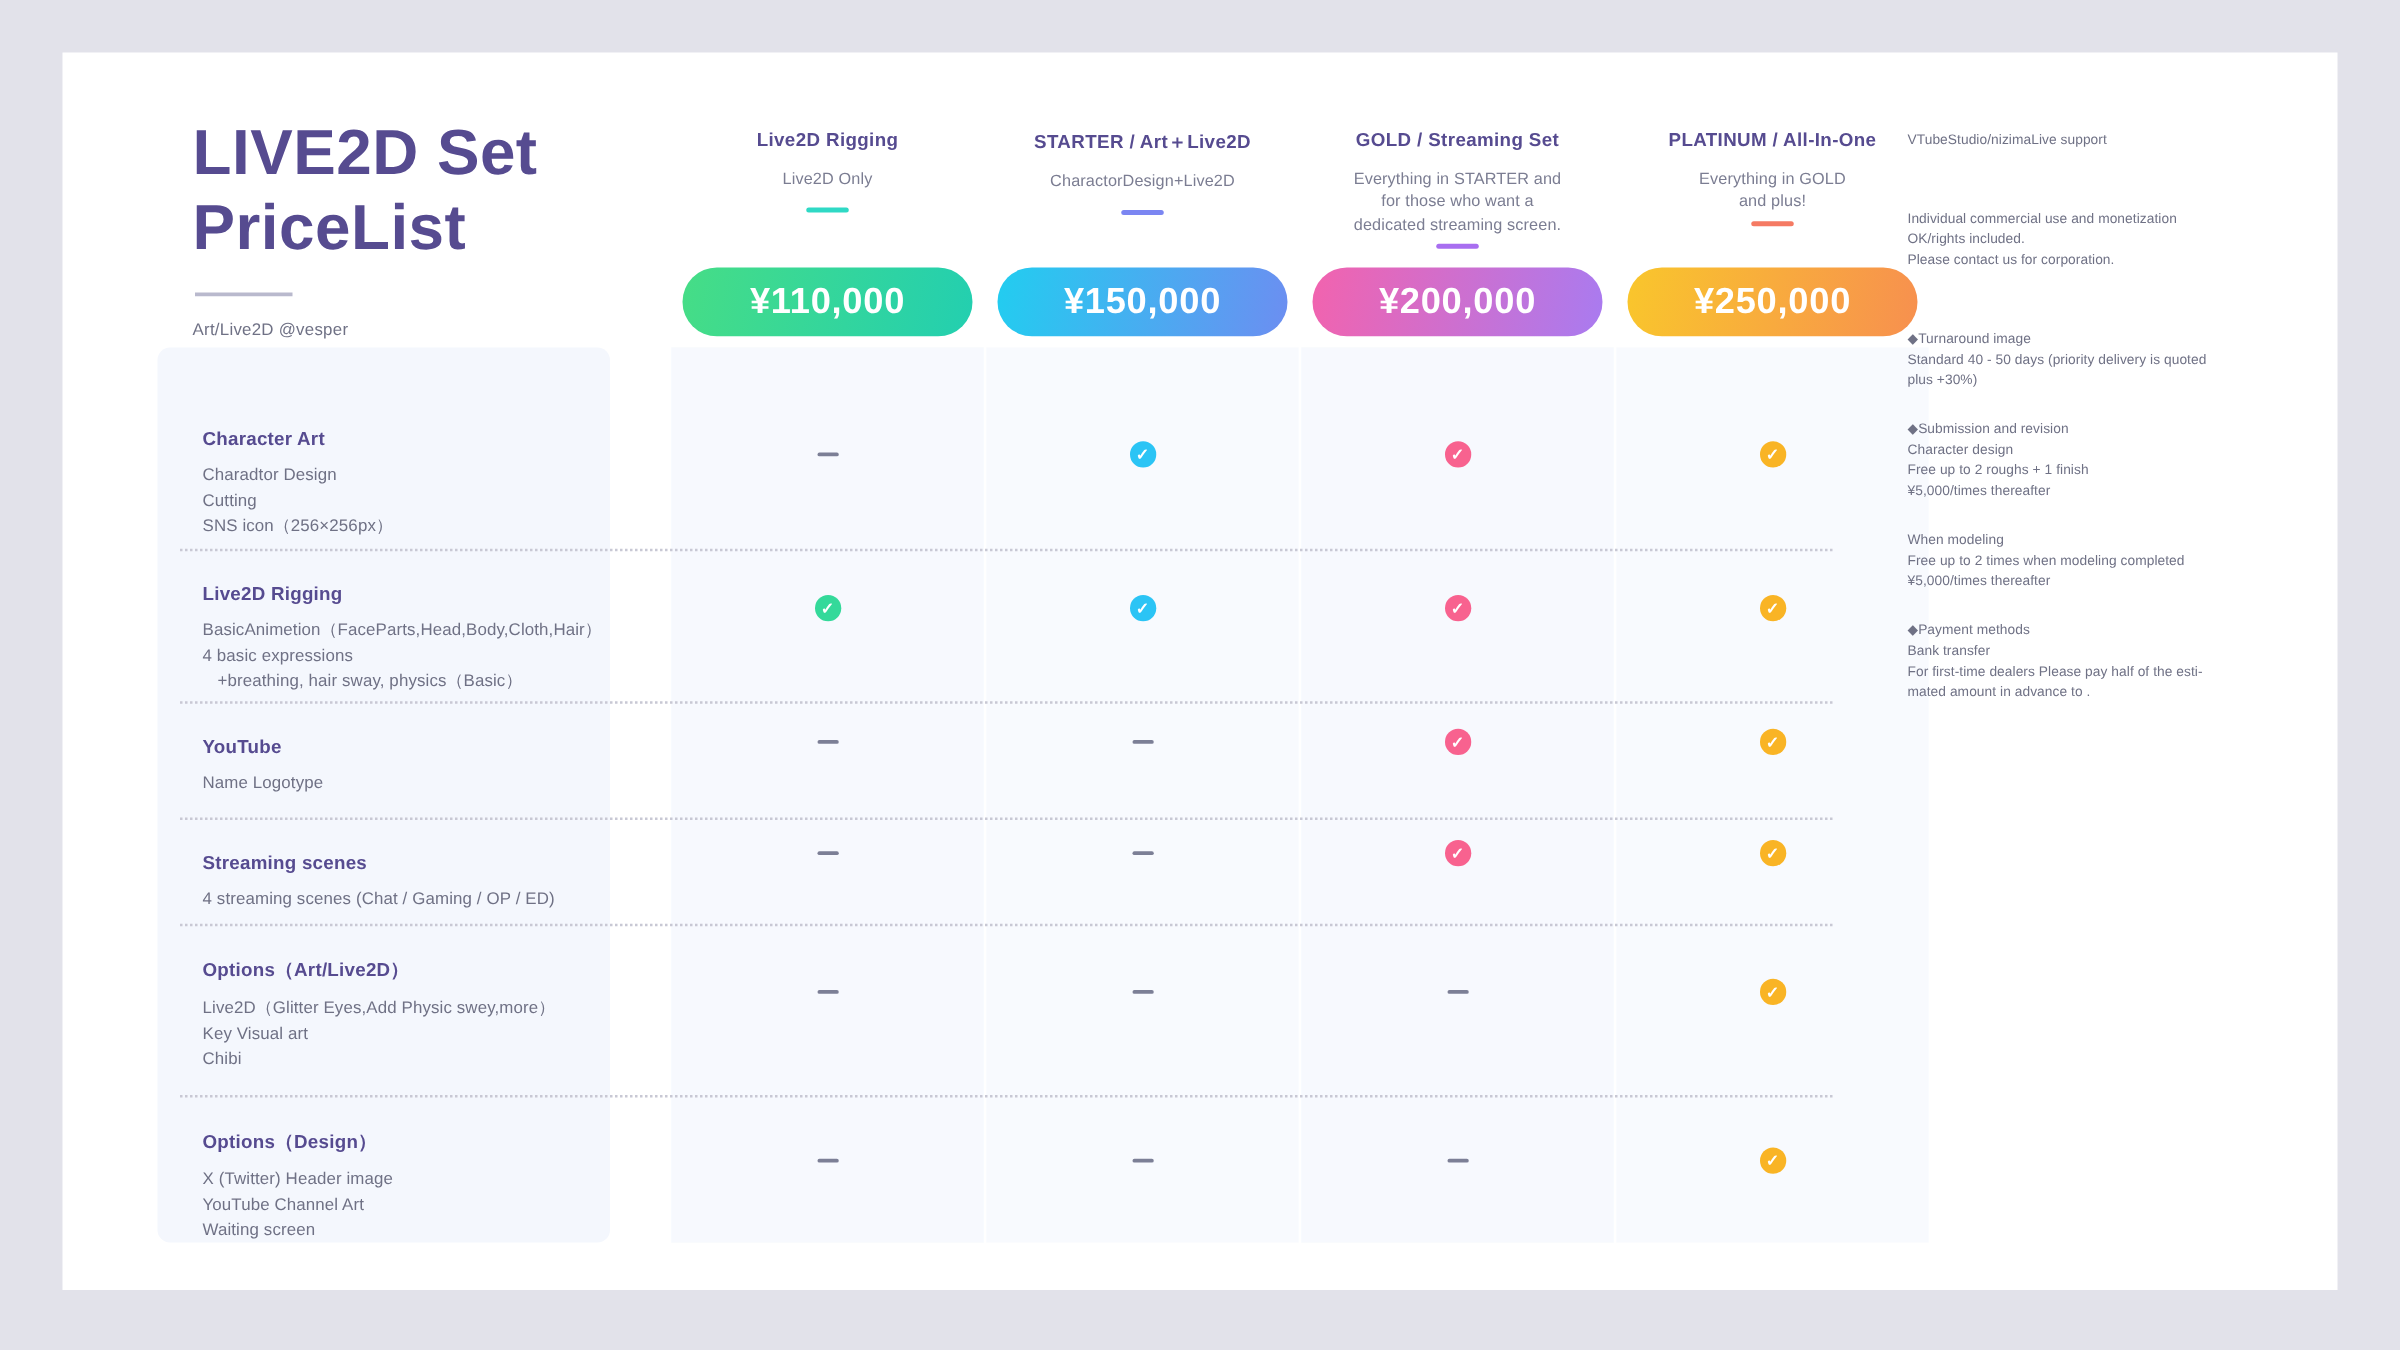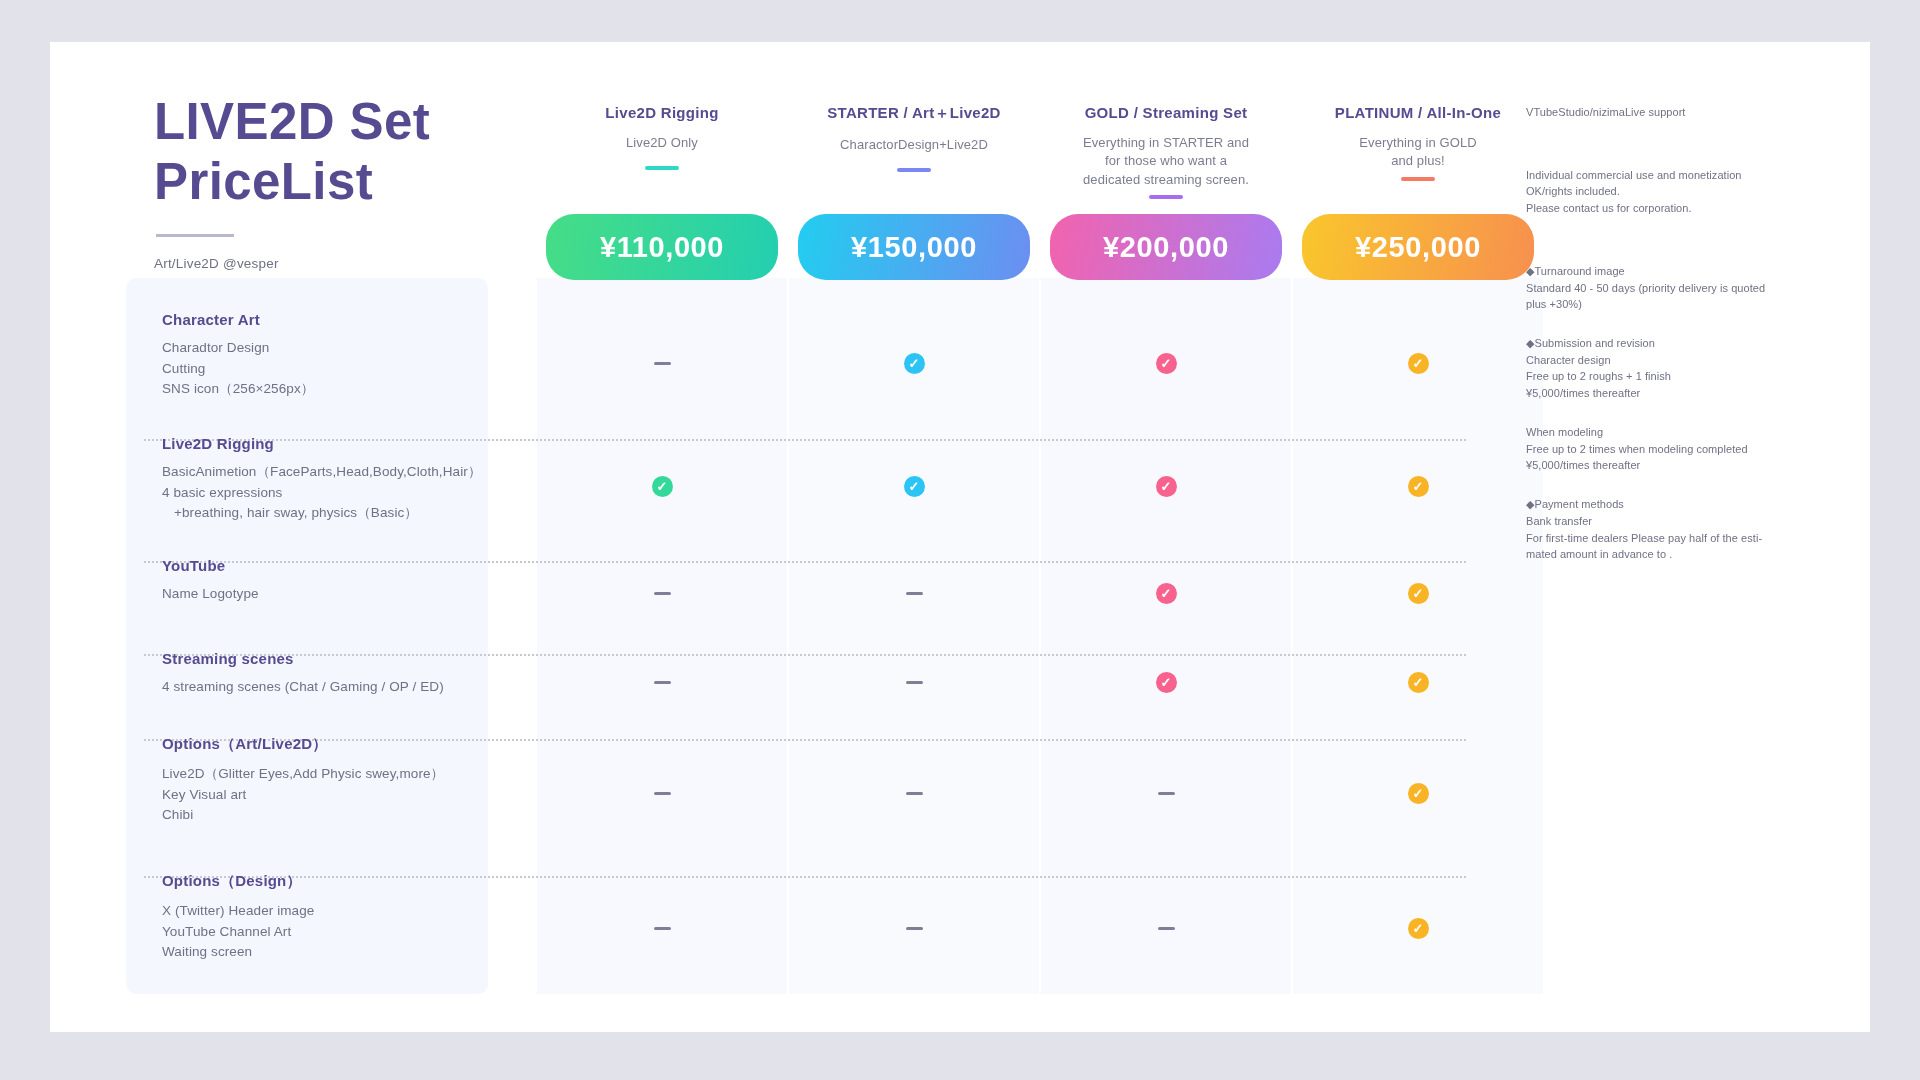--- a/index.html
+++ b/index.html
@@ -41,21 +41,21 @@
     font-size:13px; color:#7b7d92; line-height:1.42;
     margin-top:13px; letter-spacing:0.1px;
   }
   .plan-accent {
     width:34px; height:4px; border-radius:2px; margin:14px auto 0;
   }
   .plan-accent.tight { margin-top:6px; }
 
   .price-pill {
     position:absolute; top:172px;
-    width:232px; height:66px; border-radius:28px;
+    width:232px; height:55px; border-radius:28px;
     display:flex; align-items:center; justify-content:center;
     color:#ffffff; font-size:29px; font-weight:bold;
     letter-spacing:0.6px;
   }
 
   
   .feature-panel {
     position:absolute; left:76px; top:236px;
     width:362px; height:716px;
     background:#f4f7fd; border-radius:10px;
@@ -64,21 +64,21 @@
   
   .col-band {
     position:absolute; top:236px; width:250px; height:716px;
     background:#fafbfe;
   }
   .row-divider {
     position:absolute; left:94px; width:1322px; height:0;
     border-top:2px dotted #c8c8d4;
   }
 
-  .feat { position:absolute; left:112px; }
+  .feat { position:absolute; left:112px;margin-top:32px; }
   .feat-title {
     font-size:15px; font-weight:bold; color:#564b90;
     letter-spacing:0.2px; margin-bottom:10px;
   }
   .feat-line {
     font-size:13.5px; color:#6f7185; line-height:1.52;
     letter-spacing:0.1px; white-space:nowrap;
   }
   .feat-line.indent { padding-left:12px; }
 

